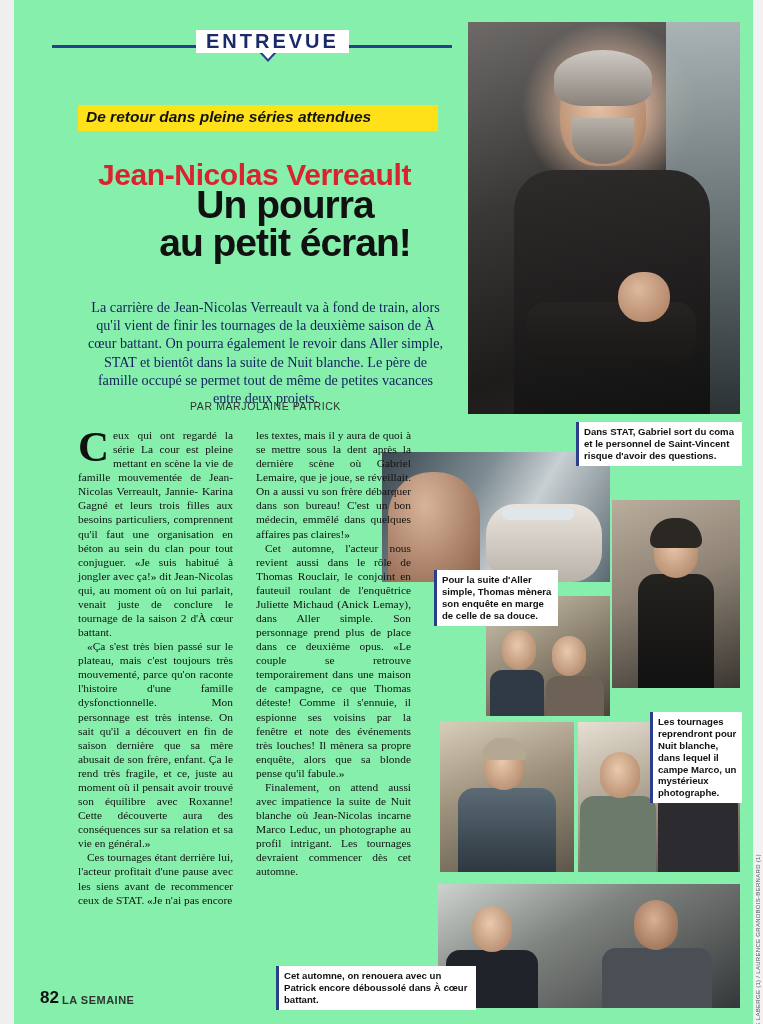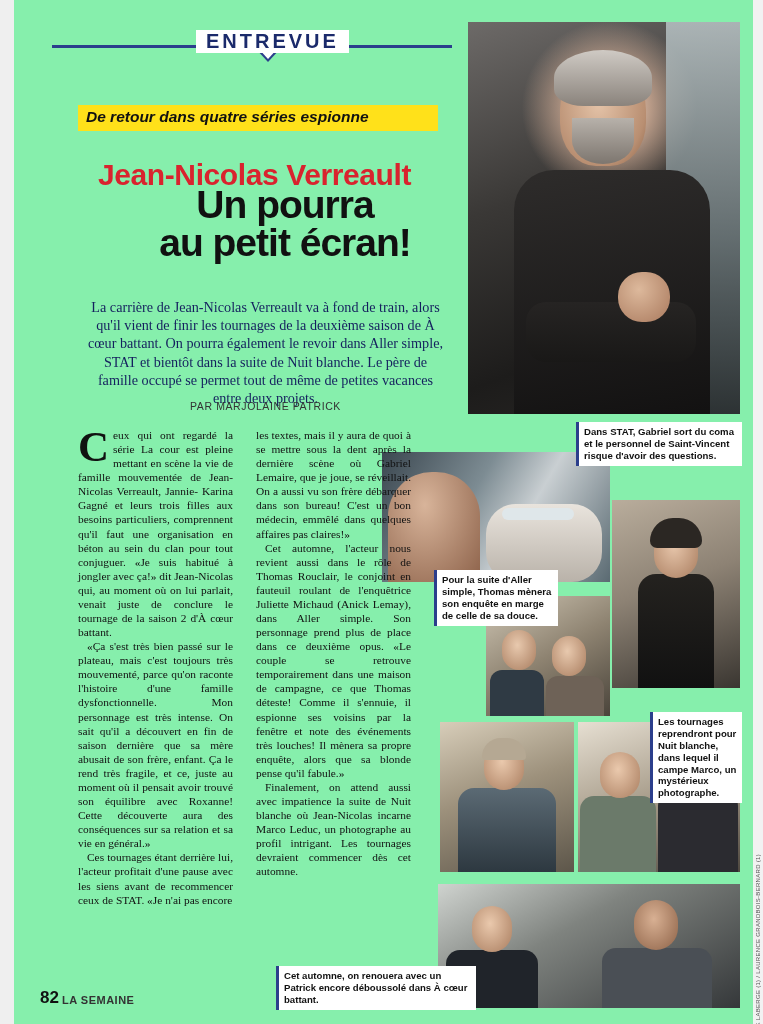--- a/index.html
+++ b/index.html
@@ -219,21 +219,21 @@
 
   <div class="scan-edge-l"></div>
   <div class="scan-edge-r"></div>
 
   <div class="kicker-rule"></div>
   <div class="kicker-tick"></div>
   <div class="kicker-tick-in"></div>
   <div class="kicker">ENTREVUE</div>
 
   <div class="yellow-band">
-    <span>De retour dans quatre séries espionne</span>
+    <span>De retour dans pleine séries attendues</span>
   </div>
 
   <div class="name">Jean-Nicolas Verreault</div>
 
   <div class="headline">
     <div>Un pourra</div>
     <div>au petit écran!</div>
   </div>
 
   <div class="deck">La carrière de Jean-Nicolas Verreault va à fond de train, alors qu'il vient de finir les tournages de la deuxième saison de À cœur battant. On pourra également le revoir dans Aller simple, STAT et bientôt dans la suite de Nuit blanche. Le père de famille occupé se permet tout de même de petites vacances entre deux projets.</div>

